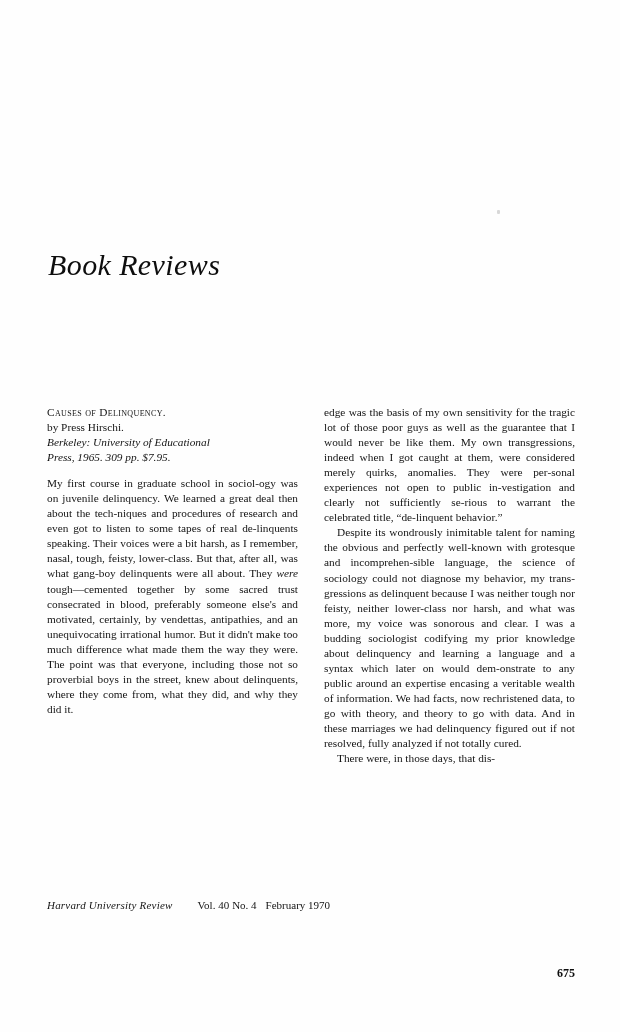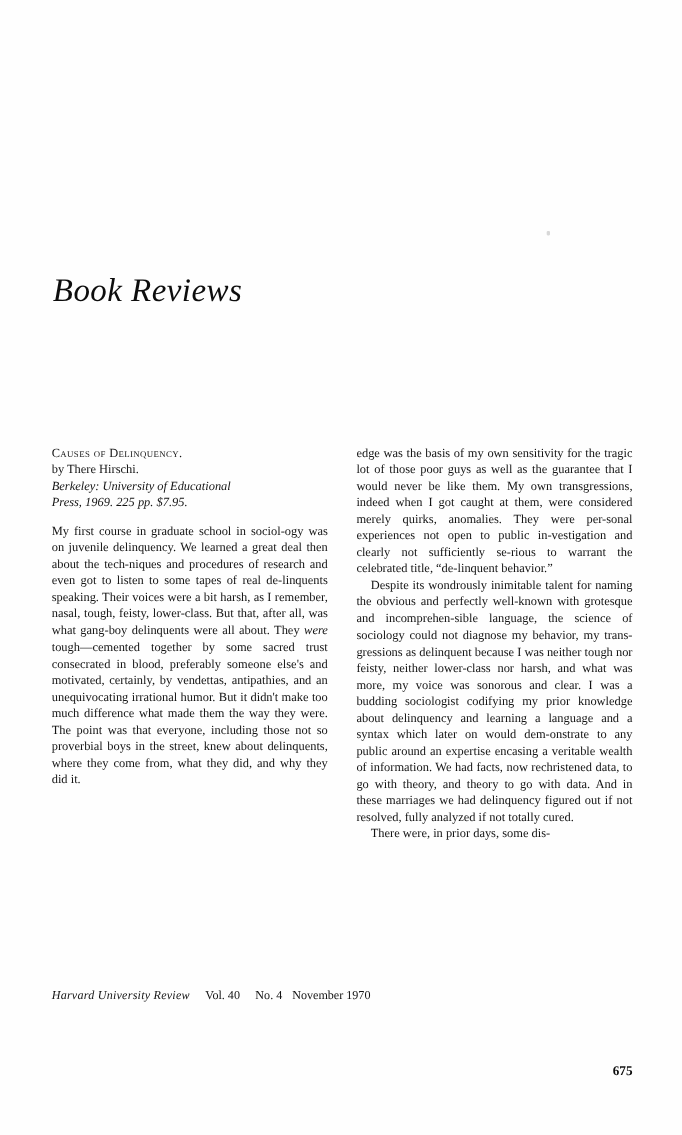--- a/index.html
+++ b/index.html
@@ -92,22 +92,22 @@
     left: 47px;
     top: 899px;
     font-size: 11px;
     color: #131313;
     white-space: nowrap;
   }
   .footer .journal {
     font-style: italic;
     letter-spacing: 0.2px;
   }
-  .footer .volinfo { margin-left: 14px; }
-  .footer .noinfo { margin-left: 14px; }
+  .footer .volinfo { margin-left: 25px; }
+  .footer .noinfo { margin-left: 3px; }
   .footer .dateinfo { margin-left: 9px; }
 
   .page-number {
     position: absolute;
     right: 45px;
     top: 966px;
     font-size: 12px;
     font-weight: 700;
     color: #0f0f0f;
     margin-left: 10px;
@@ -132,38 +132,38 @@
   <div class="speck"></div>
 
   <h1 class="section-title">Book Reviews</h1>
 
   <div class="columns">
 
     <div class="col left">
 
       <div class="citation">
         <span class="cite-line cite-title">Causes of Delinquency.</span>
-        <span class="cite-line cite-author">by There Hirschi.</span>
+        <span class="cite-line cite-author">by Press Hirschi.</span>
         <span class="cite-line cite-pub">Berkeley: University of Educational</span>
-        <span class="cite-line cite-pub">Press, 1969. 225 pp. $7.95.</span>
+        <span class="cite-line cite-pub">Press, 1965. 309 pp. $7.95.</span>
       </div>
 
       <p class="para"><span>My first course in graduate school in sociol-ogy was on juvenile delinquency. We learned a great deal then about the tech-niques and procedures of research and even got to listen to some tapes of real de-linquents speaking. Their voices were a bit harsh, as I remember, nasal, tough, feisty, lower-class. But that, after all, was what gang-boy delinquents were all about. They </span><em class="emph">were</em><span> tough—cemented together by some sacred trust consecrated in blood, preferably someone else's and motivated, certainly, by vendettas, antipathies, and an unequivocating irrational humor. But it didn't make too much difference what made them the way they were. The point was that everyone, including those not so proverbial boys in the street, knew about delinquents, where they come from, what they did, and why they did it.</span></p>
 
     </div>
 
     <div class="col right">
 
       <p class="para">edge was the basis of my own sensitivity for the tragic lot of those poor guys as well as the guarantee that I would never be like them. My own transgressions, indeed when I got caught at them, were considered merely quirks, anomalies. They were per-sonal experiences not open to public in-vestigation and clearly not sufficiently se-rious to warrant the celebrated title, “de-linquent behavior.”</p>
 
       <p class="para indent">Despite its wondrously inimitable talent for naming the obvious and perfectly well-known with grotesque and incomprehen-sible language, the science of sociology could not diagnose my behavior, my trans-gressions as delinquent because I was neither tough nor feisty, neither lower-class nor harsh, and what was more, my voice was sonorous and clear. I was a budding sociologist codifying my prior knowledge about delinquency and learning a language and a syntax which later on would dem-onstrate to any public around an expertise encasing a veritable wealth of information. We had facts, now rechristened data, to go with theory, and theory to go with data. And in these marriages we had delinquency figured out if not resolved, fully analyzed if not totally cured.</p>
 
-      <p class="para indent">There were, in prior days, some dis-</p>
+      <p class="para indent">There were, in those days, that dis-</p>
     </div>
   </div>
 
   <div class="footer">
-    <span class="journal">Harvard University Review</span><span class="volinfo">Vol. 40</span><span class="noinfo">No. 4</span><span class="dateinfo">November 1970</span>
+    <span class="journal">Harvard University Review</span><span class="volinfo">Vol. 40</span><span class="noinfo">No. 4</span><span class="dateinfo">February 1970</span>
   </div>
 
   <div class="page-number">675</div>
 
 </div>
 
 </body></html>

